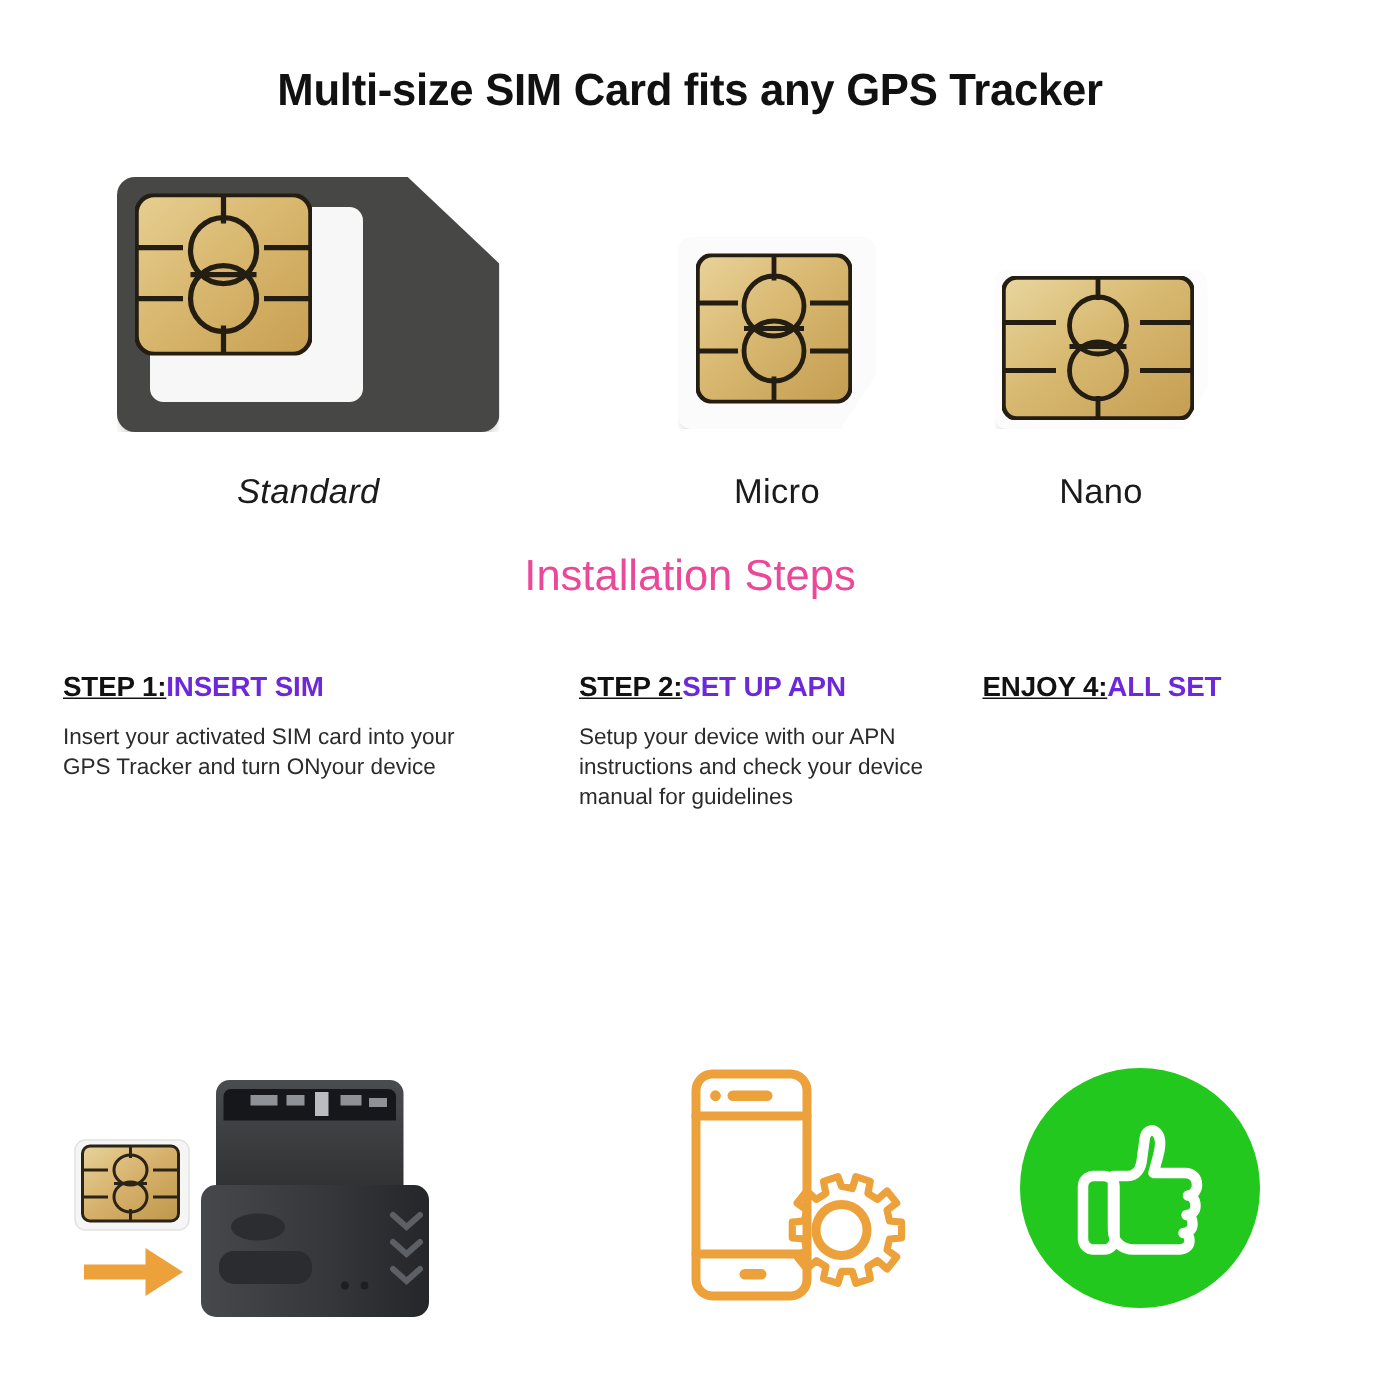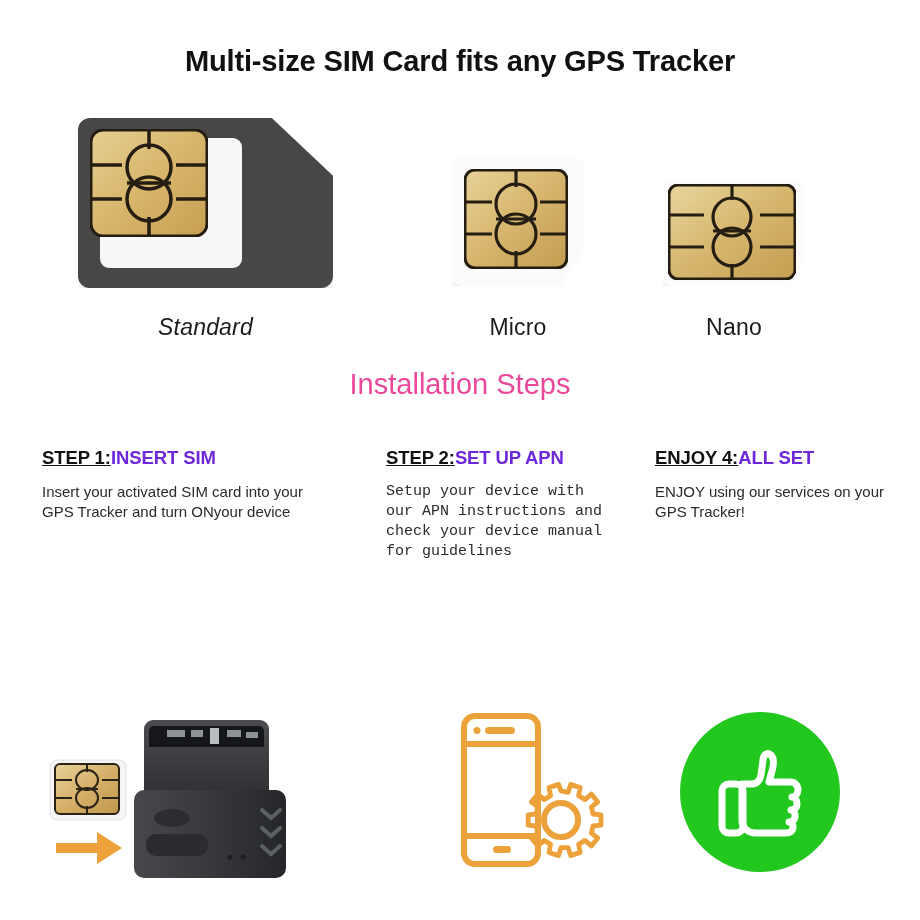--- a/index.html
+++ b/index.html
@@ -227,28 +227,27 @@
     <div class="step-head">
       <span class="num">STEP 1:</span><span class="act">INSERT SIM</span>
     </div>
     <div class="step-body" style="width:265px;">Insert your activated SIM card into your GPS Tracker and turn ONyour device</div>
   </div>
 
   <div class="step-col" style="left:362px; width:300px;margin-left:24px;">
     <div class="step-head">
       <span class="num">STEP 2:</span><span class="act">SET UP APN</span>
     </div>
-    <div class="step-body" style="width:232px;font-family:Liberation Mono, monospace;">Setup your device with our APN instructions and check your device manual for guidelines</div>
+    <div class="step-body" style="width:232px;">Setup your device with our APN instructions and check your device manual for guidelines</div>
   </div>
 
   <div class="step-col" style="left:655px; width:270px;">
     <div class="step-head">
       <span class="num">ENJOY 4:</span><span class="act">ALL SET</span>
     </div>
-    <div class="step-body" style="width:230px;">ENJOY using our services on your GPS Tracker!</div>
   </div>
 </div>
 
 <div class="illus" style="left:34px; top:706px; width:290px; height:190px;">
   <svg width="290" height="190" viewBox="0 0 290 190">
     <defs>
       <linearGradient id="goldSm" x1="0" y1="0" x2="1" y2="1">
         <stop offset="0%" stop-color="#e7d29a"></stop>
         <stop offset="50%" stop-color="#d6b06a"></stop>
         <stop offset="100%" stop-color="#bf964c"></stop>

